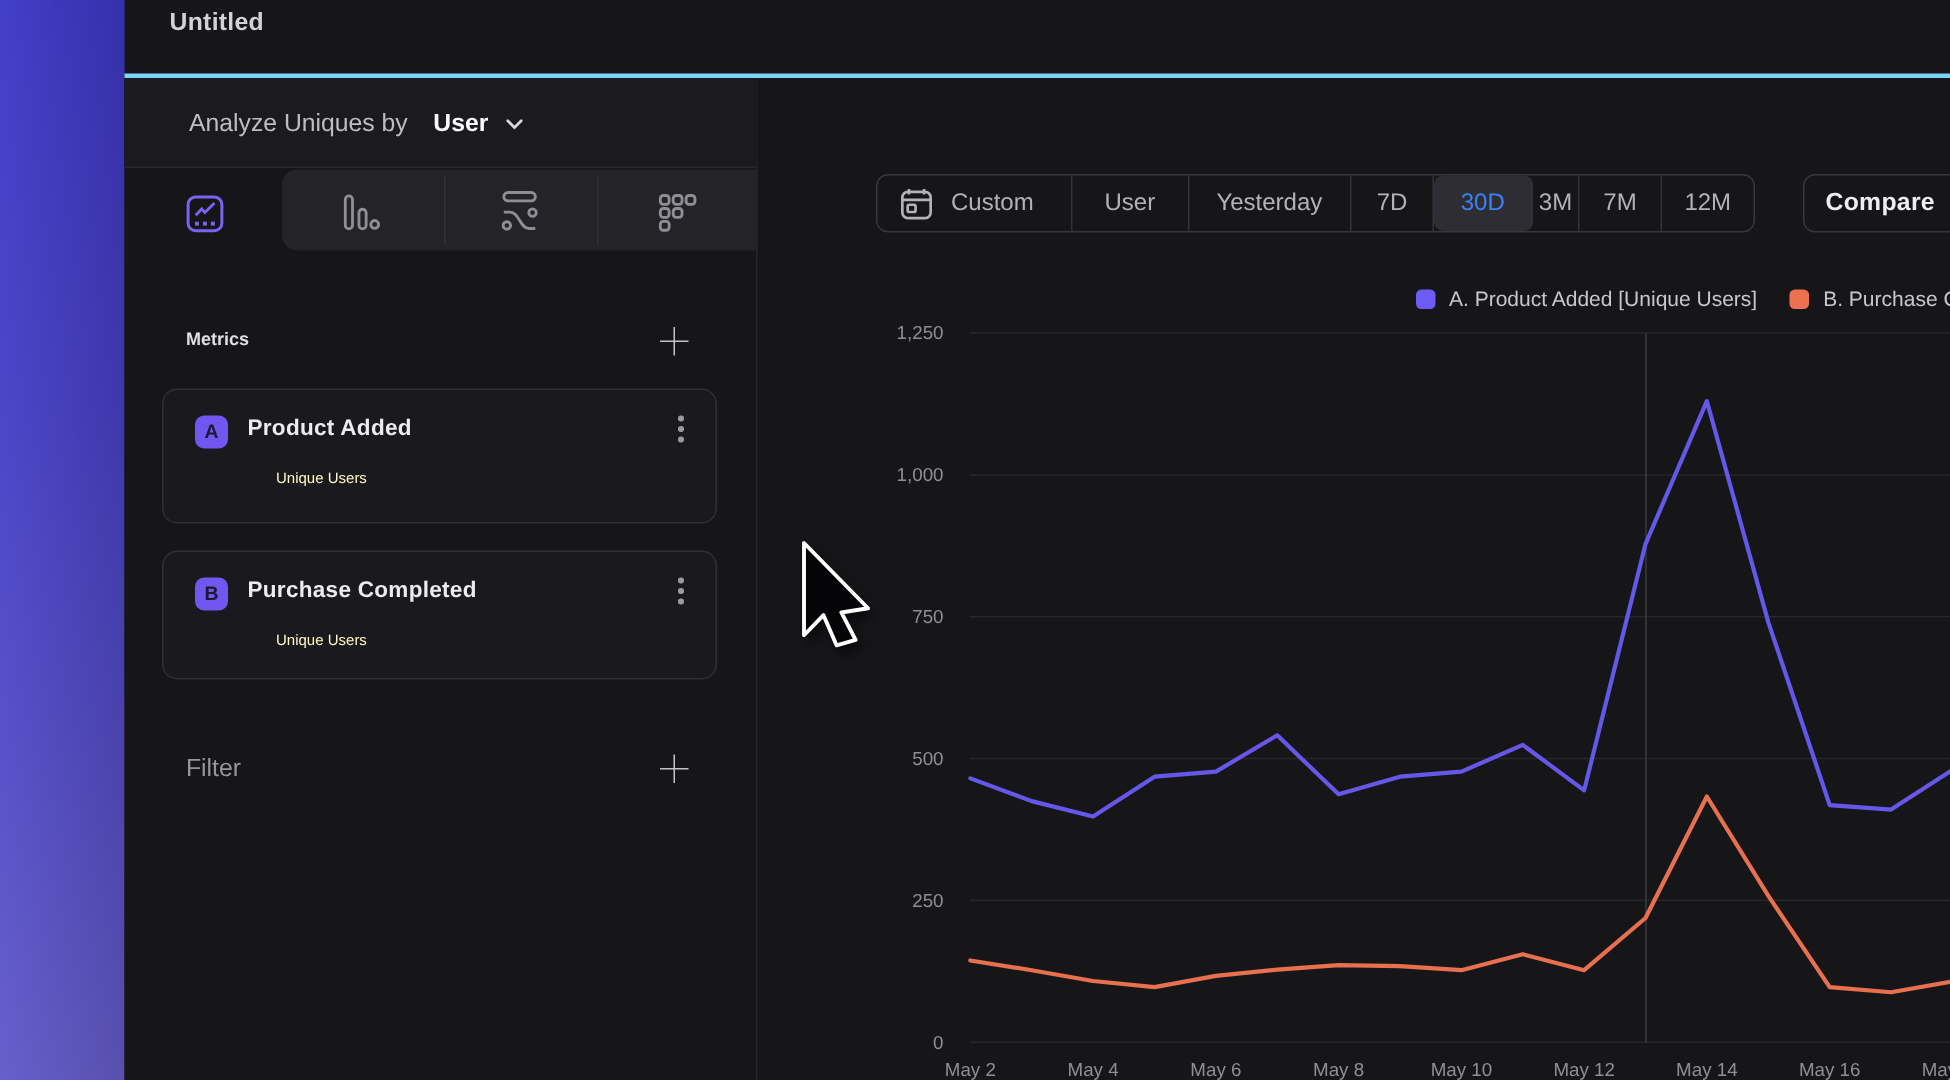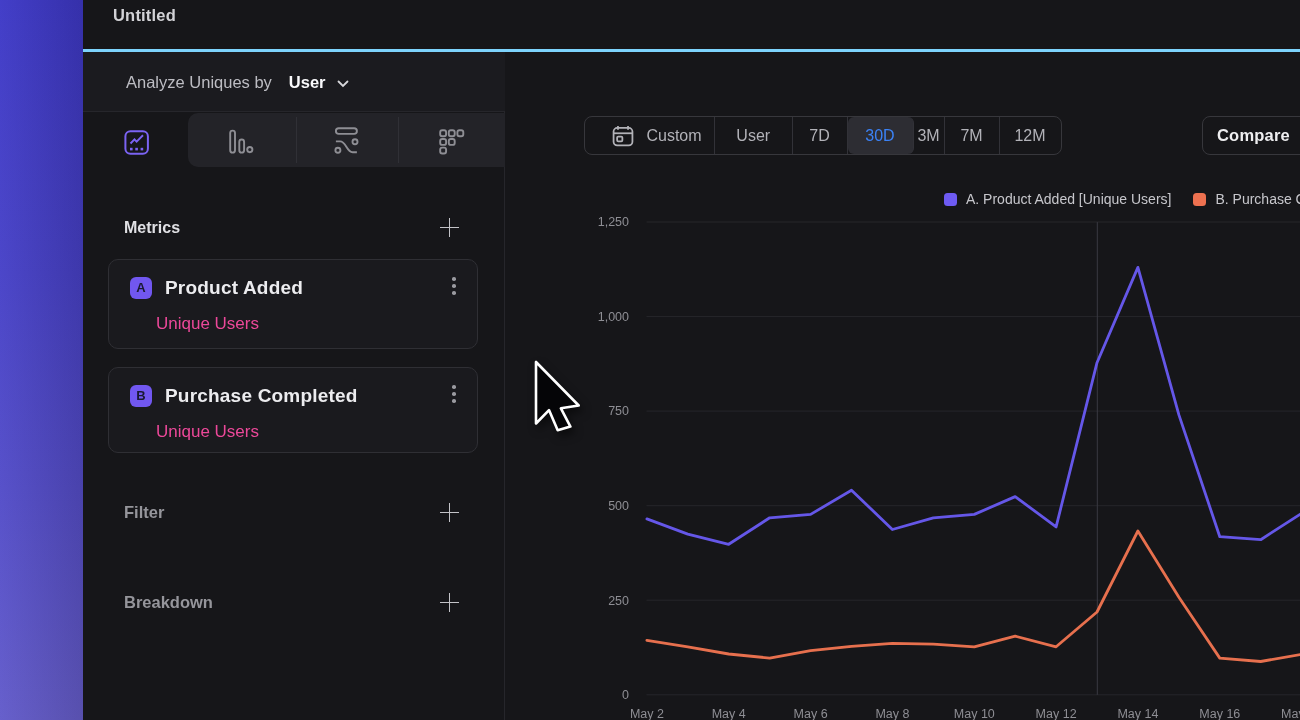--- a/index.html
+++ b/index.html
@@ -7,29 +7,29 @@
 .abs{position:absolute}
 .strip{left:0;top:0;width:83px;height:720px;background:linear-gradient(90deg,rgba(120,130,255,0.10),rgba(0,0,10,0.13)),linear-gradient(180deg,#3d37c2 0%,#4740c3 38%,#544cc4 68%,#655cc6 100%)}
 .topbar{left:83px;top:0;width:1217px;height:52px;border-bottom:3px solid #7dd3fc}
 .topbar span{position:absolute;left:30px;top:6px;font-size:16.5px;font-weight:600;color:#d2d2d6;letter-spacing:.2px}
 .panel{left:83px;top:52px;width:422px;height:668px;background:#161619;border-right:1px solid #26262b}
 .phead{position:absolute;left:0;top:0;width:422px;height:60px;background:#1b1b1f;border-bottom:1px solid #26262b}
 .phead .t{position:absolute;left:43px;top:21px;font-size:16.5px;color:#bdbdc3}
 .phead .t b{color:#fafafc;font-weight:700;margin-left:17px}
 .tabsbg{position:absolute;left:105px;top:61px;width:317px;height:54px;background:#232328;border-radius:10px 0 0 10px}
 .tsep{position:absolute;top:65px;width:1px;height:46px;background:#303036}
-.metr{position:absolute;left:41px;top:167px;width:346px;font-size:16px;font-weight:700;color:#e0e0e4}
+.metr{position:absolute;left:41px;top:167px;width:346px;font-size:12px;font-weight:700;color:#e0e0e4}
 .metr .plus{top:-1px}
 .card{position:absolute;left:25px;width:370px;border:1px solid #2f2f34;border-radius:10px;background:#1a1a1e}
 .badge{position:absolute;left:21px;top:17px;width:22px;height:22px;border-radius:6px;background:#7157f0;color:#191932;font-size:13px;font-weight:700;text-align:center;line-height:22px}
-.ctitle{position:absolute;left:56px;top:17px;font-size:19px;font-weight:700;color:#ececef;letter-spacing:.2px}
-.csub{position:absolute;left:47px;top:54px;font-size:17px;color:#ec4899}
+.ctitle{position:absolute;left:56px;top:17px;font-size:15px;font-weight:700;color:#ececef;letter-spacing:.2px}
+.csub{position:absolute;left:75px;top:54px;font-size:10px;color:#fef9c3}
 .kebab{position:absolute;right:21px;top:17px;width:4px}
 .kebab i{display:block;width:3.6px;height:3.6px;border-radius:50%;background:#9a9aa0;margin-bottom:3.4px}
-.frow{position:absolute;left:41px;width:346px;font-size:16.5px;font-weight:700;color:#95959b}
+.frow{position:absolute;left:41px;width:346px;font-size:16.5px;font-weight:400;color:#95959b}
 .plus{position:absolute;left:316px;top:0px;width:19px;height:19px}
 .plus:before,.plus:after{content:"";position:absolute;background:#c3c3c8}
 .plus:before{left:8.7px;top:0;width:1.6px;height:19px}
 .plus:after{left:0;top:8.7px;width:19px;height:1.6px}
 .toolbar{left:584px;top:116px;height:39px;border:1px solid #37373c;border-radius:8px;display:flex;color:#b2b2b8;font-size:16px}
 .seg{display:flex;align-items:center;justify-content:center;border-right:1px solid #323238;height:37px;padding-top:1px}
 .seg.last{border-right:none}
 .seg.sel{background:#2d2d33;color:#3b82f6;font-weight:400;border-radius:6px}
 .compare{left:1202px;top:116px;width:120px;height:39px;border:1px solid #37373c;border-radius:8px;color:#eeeef0;font-size:16.5px;font-weight:700;display:flex;align-items:center;padding-left:14px;letter-spacing:.2px}
 .legend{left:944px;top:191px;width:360px;height:16px;display:flex;align-items:center;font-size:14px;color:#c7c7cc;white-space:nowrap;overflow:hidden}
@@ -100,21 +100,20 @@
     <div class="badge" style="background:#7157f0">B</div>
       <div class="ctitle">Purchase Completed</div>
       <div class="csub">Unique Users</div>
     <div class="kebab">
         <i></i>
         <i></i>
         <i></i>
       </div>
   </div>
   <div class="frow" style="top:451px">Filter<span class="plus"></span></div>
-  <div class="frow" style="top:541px">Breakdown<span class="plus"></span></div>
 </div>
 <svg class="chart" width="795" height="720" viewBox="0 0 795 720">
 <line x1="141.5" x2="795" y1="694.8" y2="694.8" stroke="#26262b" stroke-width="1"></line>
     <line x1="141.5" x2="795" y1="600.2" y2="600.2" stroke="#26262b" stroke-width="1"></line>
     <line x1="141.5" x2="795" y1="505.7" y2="505.7" stroke="#26262b" stroke-width="1"></line>
     <line x1="141.5" x2="795" y1="411.1" y2="411.1" stroke="#26262b" stroke-width="1"></line>
     <line x1="141.5" x2="795" y1="316.6" y2="316.6" stroke="#26262b" stroke-width="1"></line>
     <line x1="141.5" x2="795" y1="222.0" y2="222.0" stroke="#26262b" stroke-width="1"></line>
 <line x1="592.3" x2="592.3" y1="222.1" y2="694.8" stroke="#3a3a42" stroke-width="1"></line>
 <text x="124" y="699.0" text-anchor="end" class="tick">0</text>
@@ -129,30 +128,31 @@
     <text x="387.4" y="717.5" text-anchor="middle" class="tick">May 8</text>
     <text x="469.3" y="717.5" text-anchor="middle" class="tick">May 10</text>
     <text x="551.1" y="717.5" text-anchor="middle" class="tick">May 12</text>
     <text x="632.9" y="717.5" text-anchor="middle" class="tick">May 14</text>
     <text x="714.8" y="717.5" text-anchor="middle" class="tick">May 16</text>
     <text x="796.6" y="717.5" text-anchor="middle" class="tick">May 18</text>
 <polyline points="141.9,640.3 182.8,646.8 223.7,654.0 264.7,658.1 305.6,650.6 346.5,646.4 387.4,643.4 428.3,644.1 469.3,646.8 510.2,636.2 551.1,646.8 592.0,612.0 632.9,531.0 673.9,597.2 714.8,658.1 755.7,661.5 796.6,654.3" fill="none" stroke="#e7704e" stroke-width="2.8" stroke-linejoin="round" stroke-linecap="round"></polyline>
 <polyline points="141.9,518.9 182.8,534.1 223.7,544.3 264.7,517.8 305.6,514.4 346.5,490.2 387.4,529.5 428.3,517.8 469.3,514.4 510.2,496.6 551.1,526.9 592.0,362.7 632.9,267.4 673.9,414.9 714.8,536.7 755.7,539.7 796.6,513.3" fill="none" stroke="#6557e8" stroke-width="2.8" stroke-linejoin="round" stroke-linecap="round"></polyline>
 </svg>
 <div class="abs toolbar">
-  <div class="seg" style="width:130px;justify-content:center;padding-left:15px"><svg width="22" height="22" viewBox="0 0 21 21" style="margin-right:12px;flex:none">
+  <div class="seg" style="width:130px;justify-content:flex-start;padding-left:15px"><svg width="22" height="22" viewBox="0 0 21 21" style="margin-right:12px;flex:none">
         <g stroke="#b2b2b8" stroke-width="1.7" fill="none">
           <rect x="1.5" y="2.8" width="18" height="16.7" rx="3.5"></rect>
           <line x1="1.5" y1="7.9" x2="19.5" y2="7.9"></line>
           <line x1="5.7" y1="1" x2="5.7" y2="4.5"></line>
           <line x1="15.3" y1="1" x2="15.3" y2="4.5"></line>
           <rect x="4.9" y="11" width="5" height="4.6" rx="1"></rect>
         </g>
       </svg>Custom</div>
   <div class="seg" style="width:77.5px">User</div>
+  <div class="seg" style="width:108.5px">Yesterday</div>
   <div class="seg" style="width:55px">7D</div>
   <div class="seg sel" style="width:66px">30D</div>
   <div class="seg" style="width:31px">3M</div>
   <div class="seg" style="width:55px">7M</div>
   <div class="seg last" style="width:61px">12M</div>
 </div>
 <div class="abs compare">Compare</div>
 <div class="abs legend">
   <span class="sq" style="background:#6e5bf3"></span>
     <span style="margin-right:22px">A. Product Added [Unique Users]</span>

